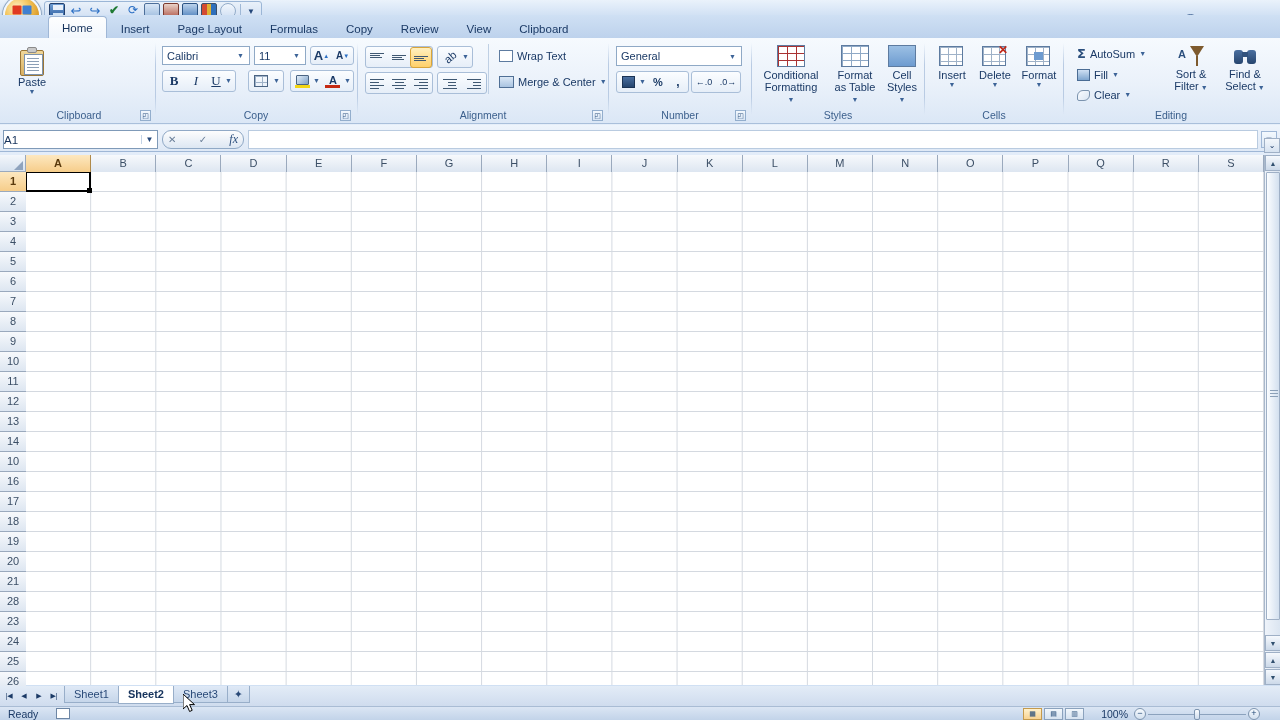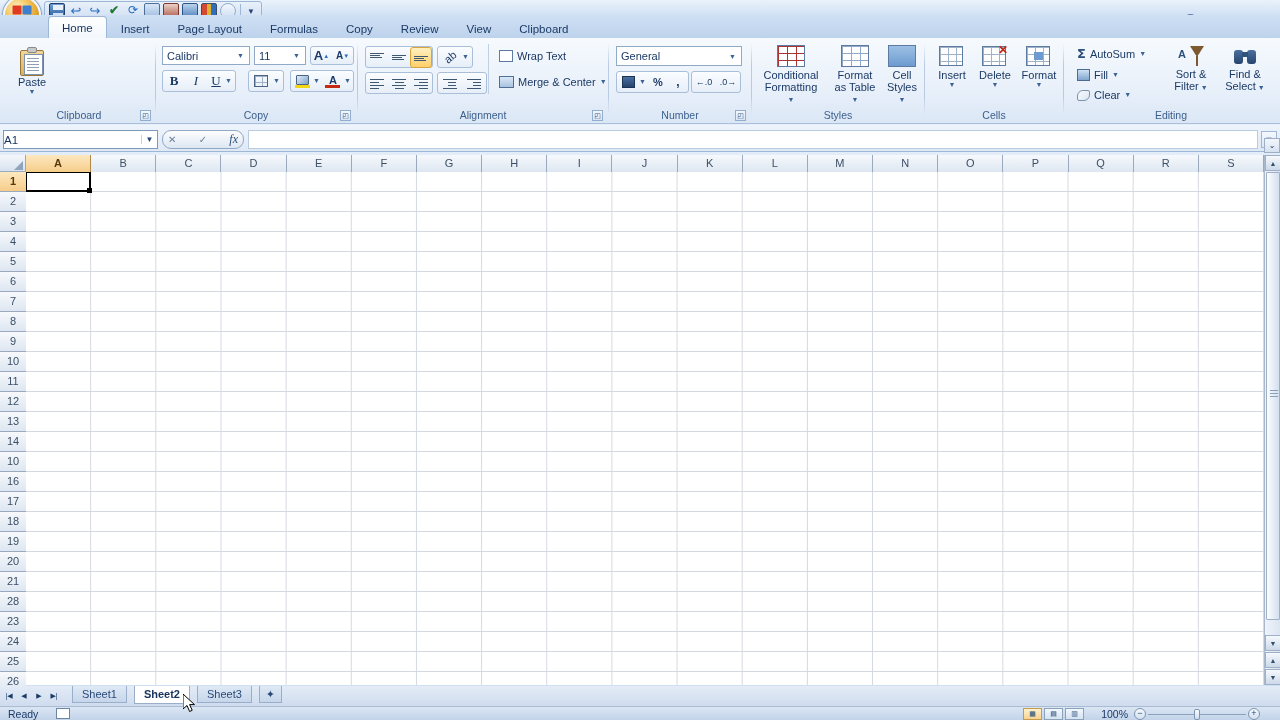--- a/index.html
+++ b/index.html
@@ -199,21 +199,21 @@
   
   .tabbar { position:absolute; left:0; top:686px; width:1280px; height:20px;
     background:linear-gradient(180deg,#e3ecf7,#cfdcee); }
   .navbtns { position:absolute; left:2px; top:2px; display:flex; gap:1px; }
   .navb { width:14px; height:15px; display:flex; align-items:center; justify-content:center;
     font-size:7px; color:#1b3a66; cursor:default; }
   .stabs { position:absolute; left:64px; top:0; height:20px; display:flex; align-items:flex-start; }
   .stab { height:17px; line-height:16px; padding:0 9px; font-size:11px; color:#2a4a78;
     background:linear-gradient(180deg,#dfe9f6,#c6d6ea); border:1px solid #98aec9; border-top:none;
     border-radius:0 0 0 0; cursor:default; position:relative; margin-right:-1px;
-    transform:skewX(0deg);margin-left:8px; }
+    transform:skewX(0deg); }
   .stab.active { background:#fff; color:#16335c; font-weight:bold; height:18px; line-height:17px;
     border-color:#98aec9; z-index:2; }
 
   
   .statusbar { position:absolute; left:0; top:706px; width:1280px; height:14px;
     background:linear-gradient(180deg,#dbe6f4,#c2d3e9); border-top:1px solid #a9bcd4;
     display:flex; align-items:center; font-size:10.5px; color:#1b3a66;padding-left:13px; }
   .st-ready { position:absolute; left:8px; }
   .st-ic { position:absolute; left:56px; width:14px; height:11px; background:#fff;
     border:1px solid #6d86a5; }

